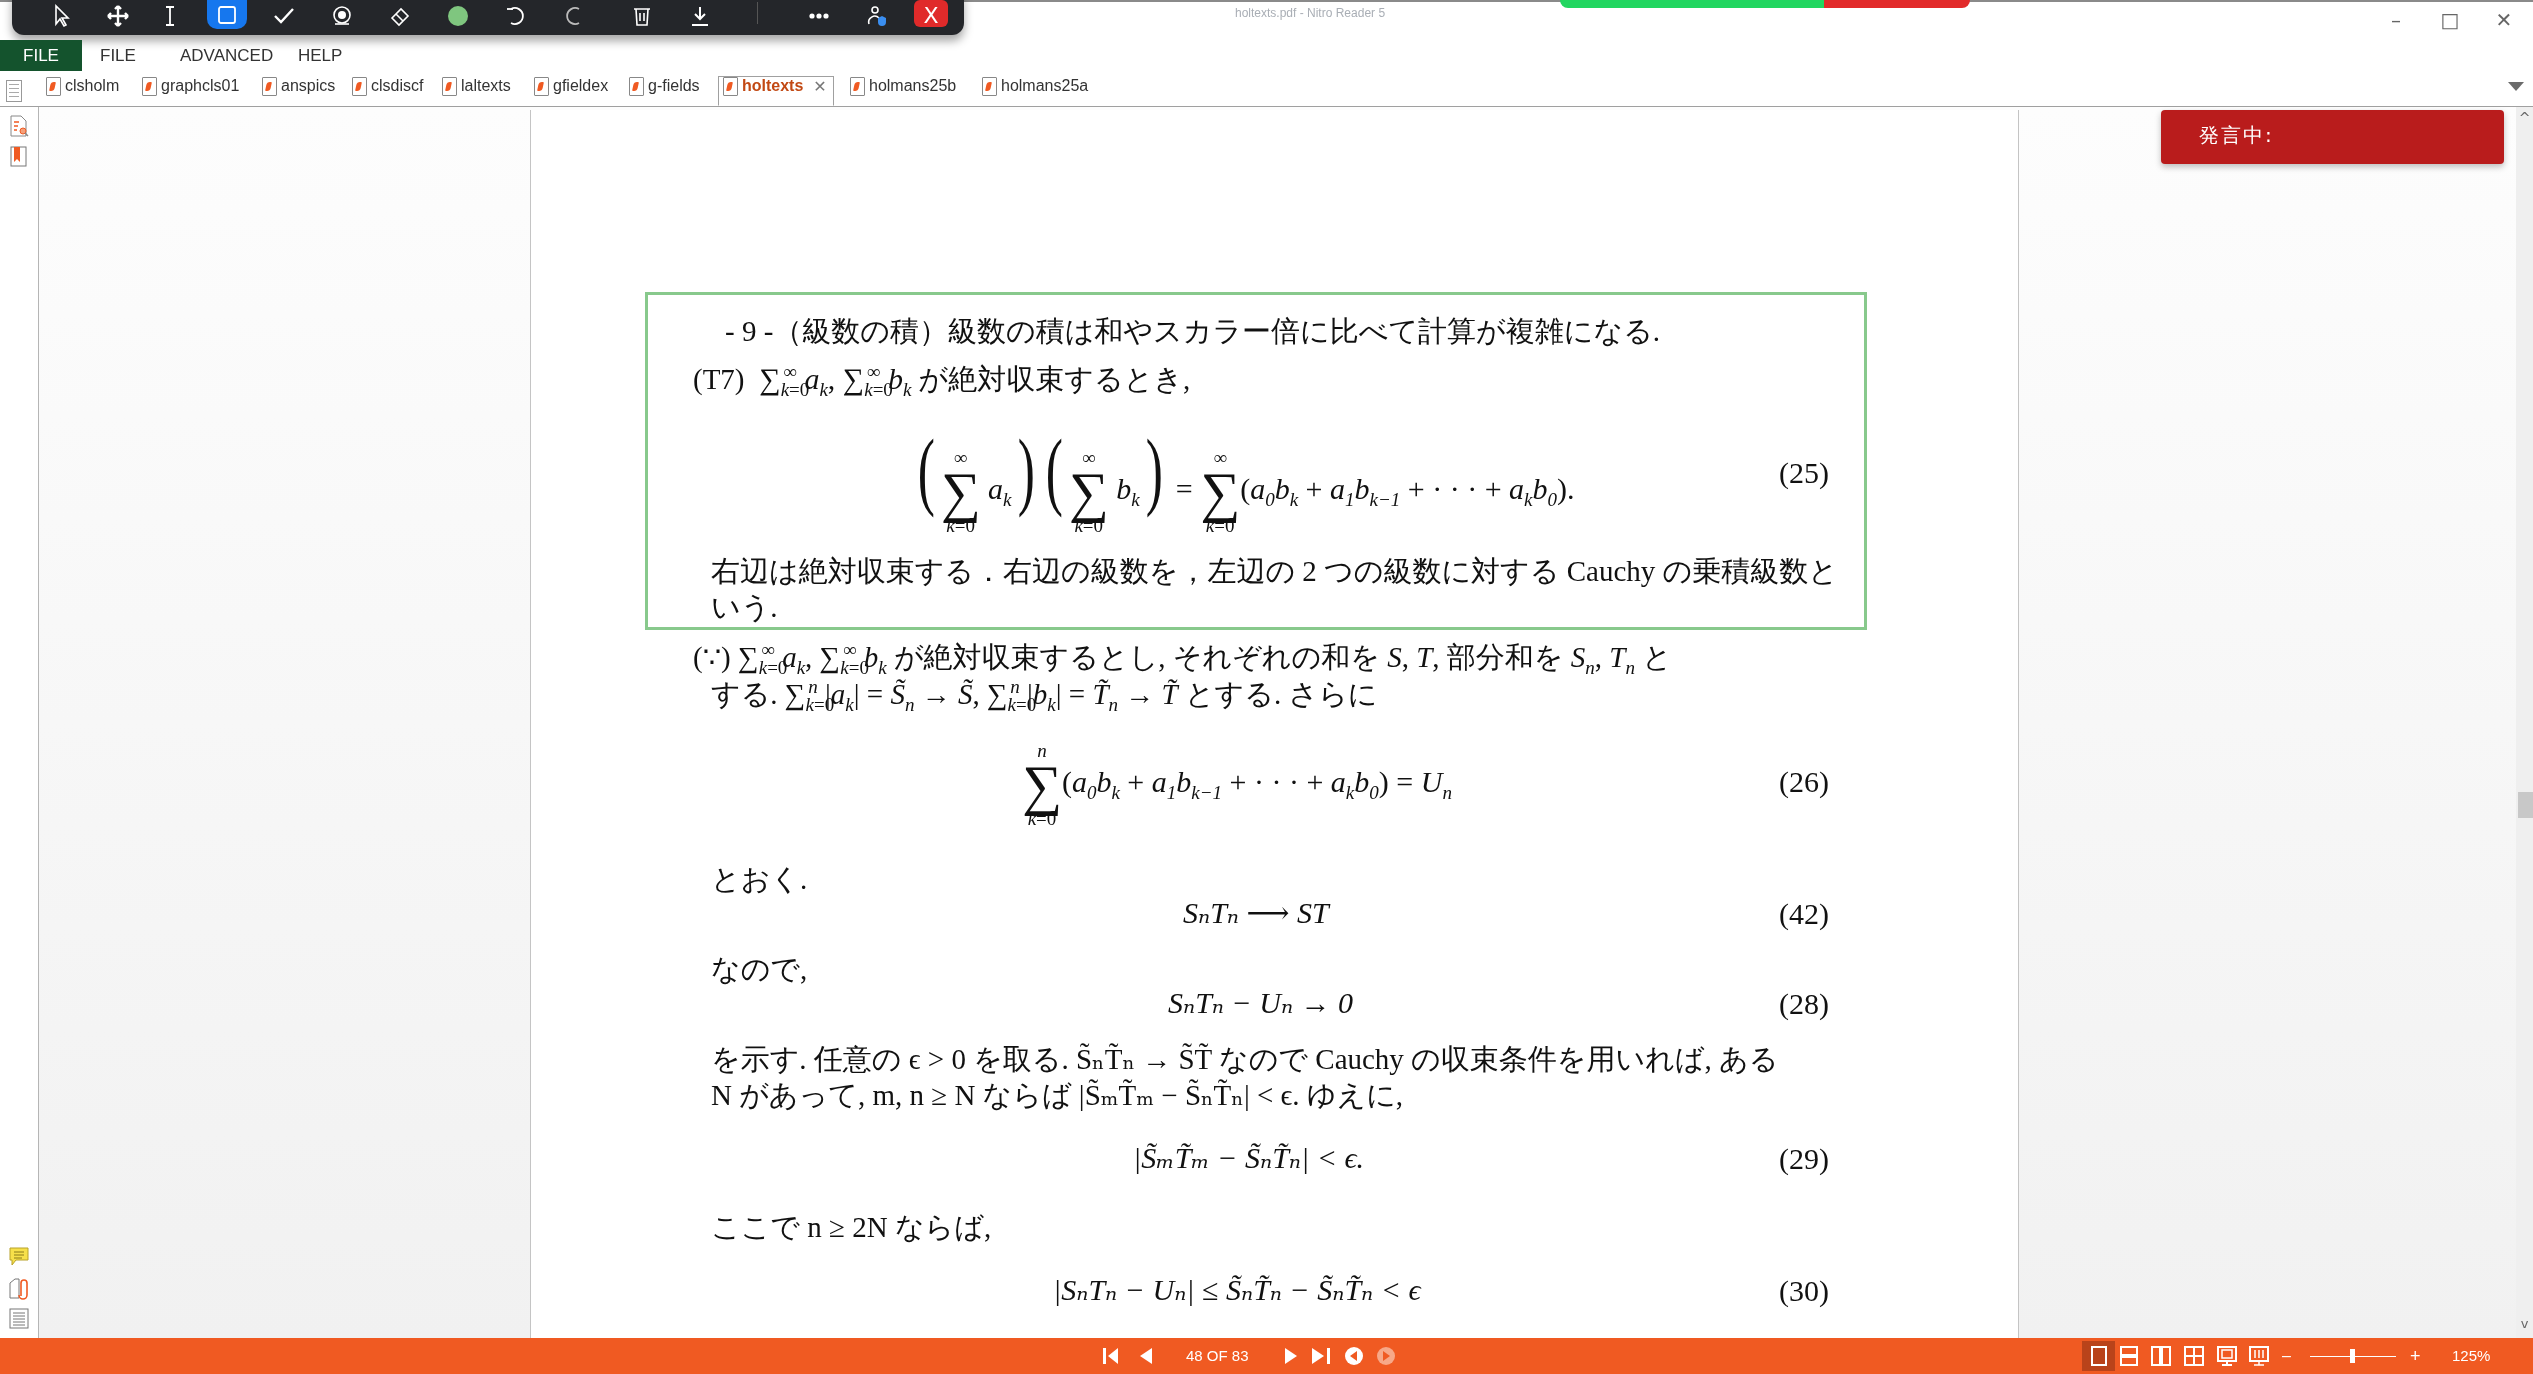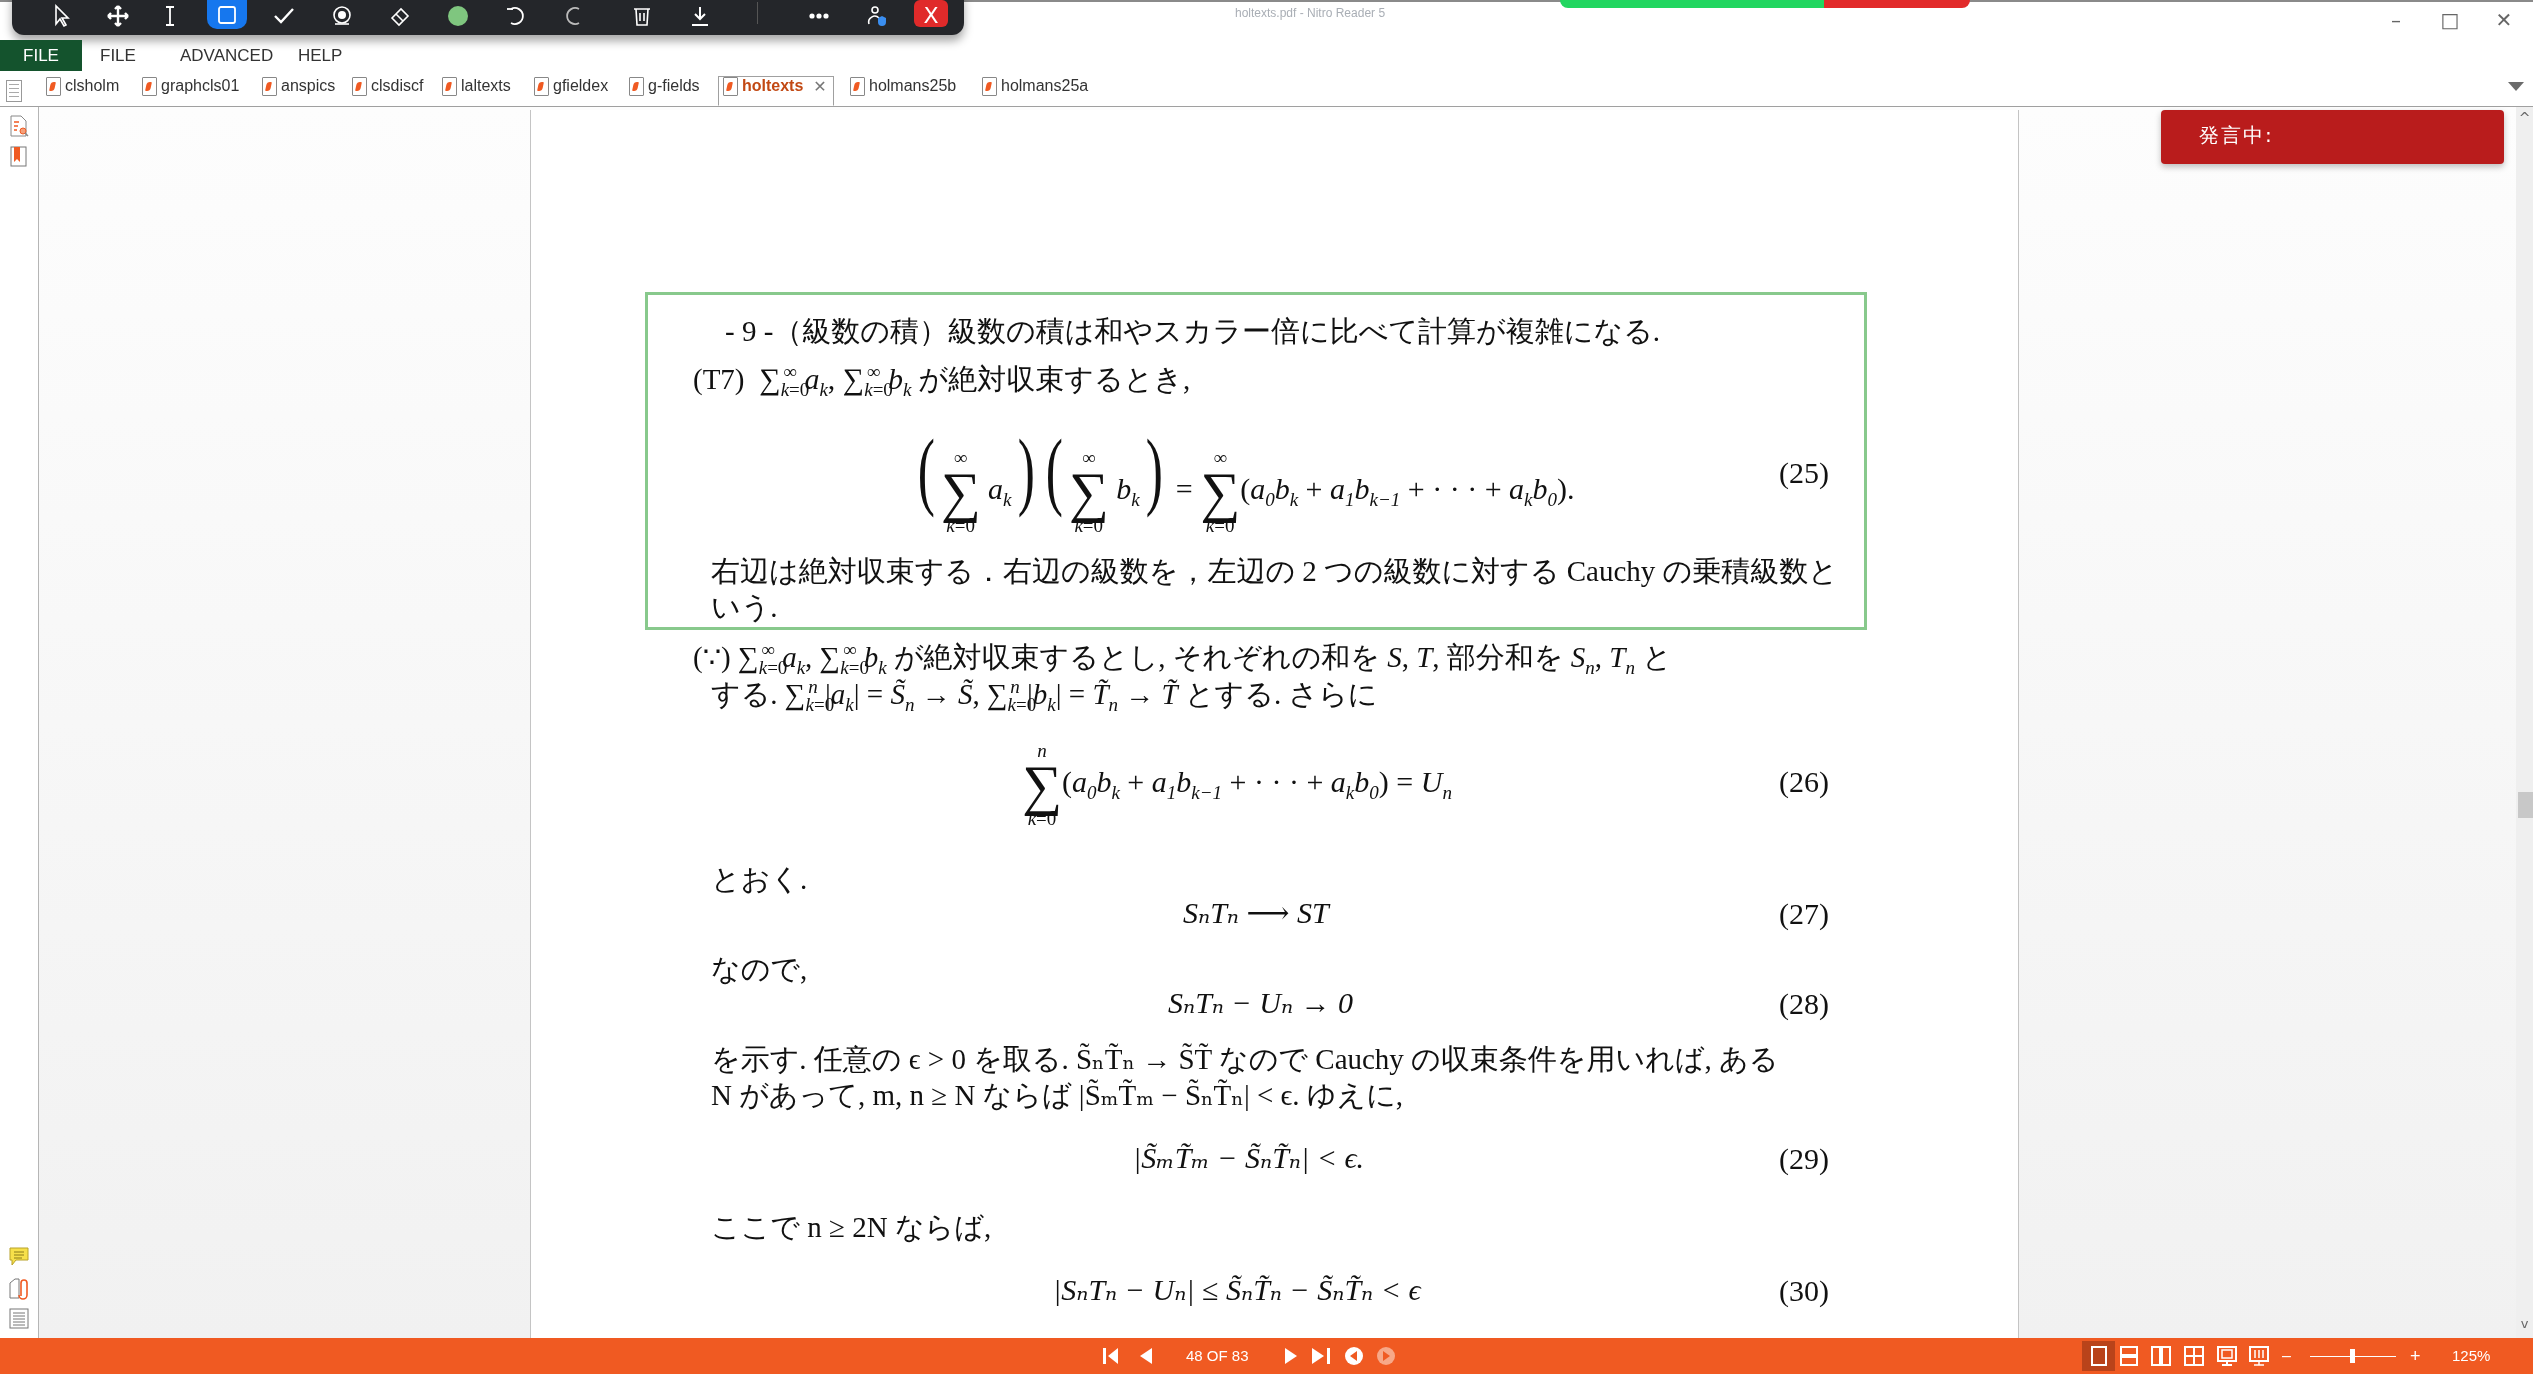--- a/index.html
+++ b/index.html
@@ -256,21 +256,21 @@
   <span>とする. さらに</span>
 </div>
 
 <div class="eq" style="left:1022px;top:740px;">
   <span style="display:inline-block;text-align:center;vertical-align:middle;font-style:normal;"><span class="sub" style="display:block;"><i>n</i></span><span class="big" style="display:block;line-height:46px;">∑</span><span class="sub" style="display:block;"><i>k</i>=0</span></span><span style="font-style:normal">(</span>a<sub class="sub">0</sub>b<sub class="sub">k</sub> <span style="font-style:normal">+</span> a<sub class="sub">1</sub>b<sub class="sub">k−1</sub> <span style="font-style:normal">+ · · · +</span> a<sub class="sub">k</sub>b<sub class="sub">0</sub><span style="font-style:normal">) =</span> U<sub class="sub">n</sub>
 </div>
 <div class="eqn" style="top:765px;">(26)</div>
 
 <div class="tx" style="left:711px;top:860px;">とおく.</div>
 <div class="eq" style="left:1183px;top:895px;">SₙTₙ ⟶ ST</div>
-<div class="eqn" style="top:897px;">(27)</div>
+<div class="eqn" style="top:897px;">(42)</div>
 
 <div class="tx" style="left:711px;top:950px;">なので,</div>
 <div class="eq" style="left:1168px;top:985px;">SₙTₙ − Uₙ → 0</div>
 <div class="eqn" style="top:987px;">(28)</div>
 
 <div class="tx" style="left:711px;top:1040px;">を示す. 任意の ϵ &gt; 0 を取る. S̃ₙT̃ₙ → S̃T̃ なので Cauchy の収束条件を用いれば, ある</div>
 <div class="tx" style="left:711px;top:1076px;">N があって, m, n ≥ N ならば |S̃ₘT̃ₘ − S̃ₙT̃ₙ| &lt; ϵ. ゆえに,</div>
 
 <div class="eq" style="left:1133px;top:1140px;">|S̃ₘT̃ₘ − S̃ₙT̃ₙ| &lt; ϵ.</div>
 <div class="eqn" style="top:1142px;">(29)</div>

